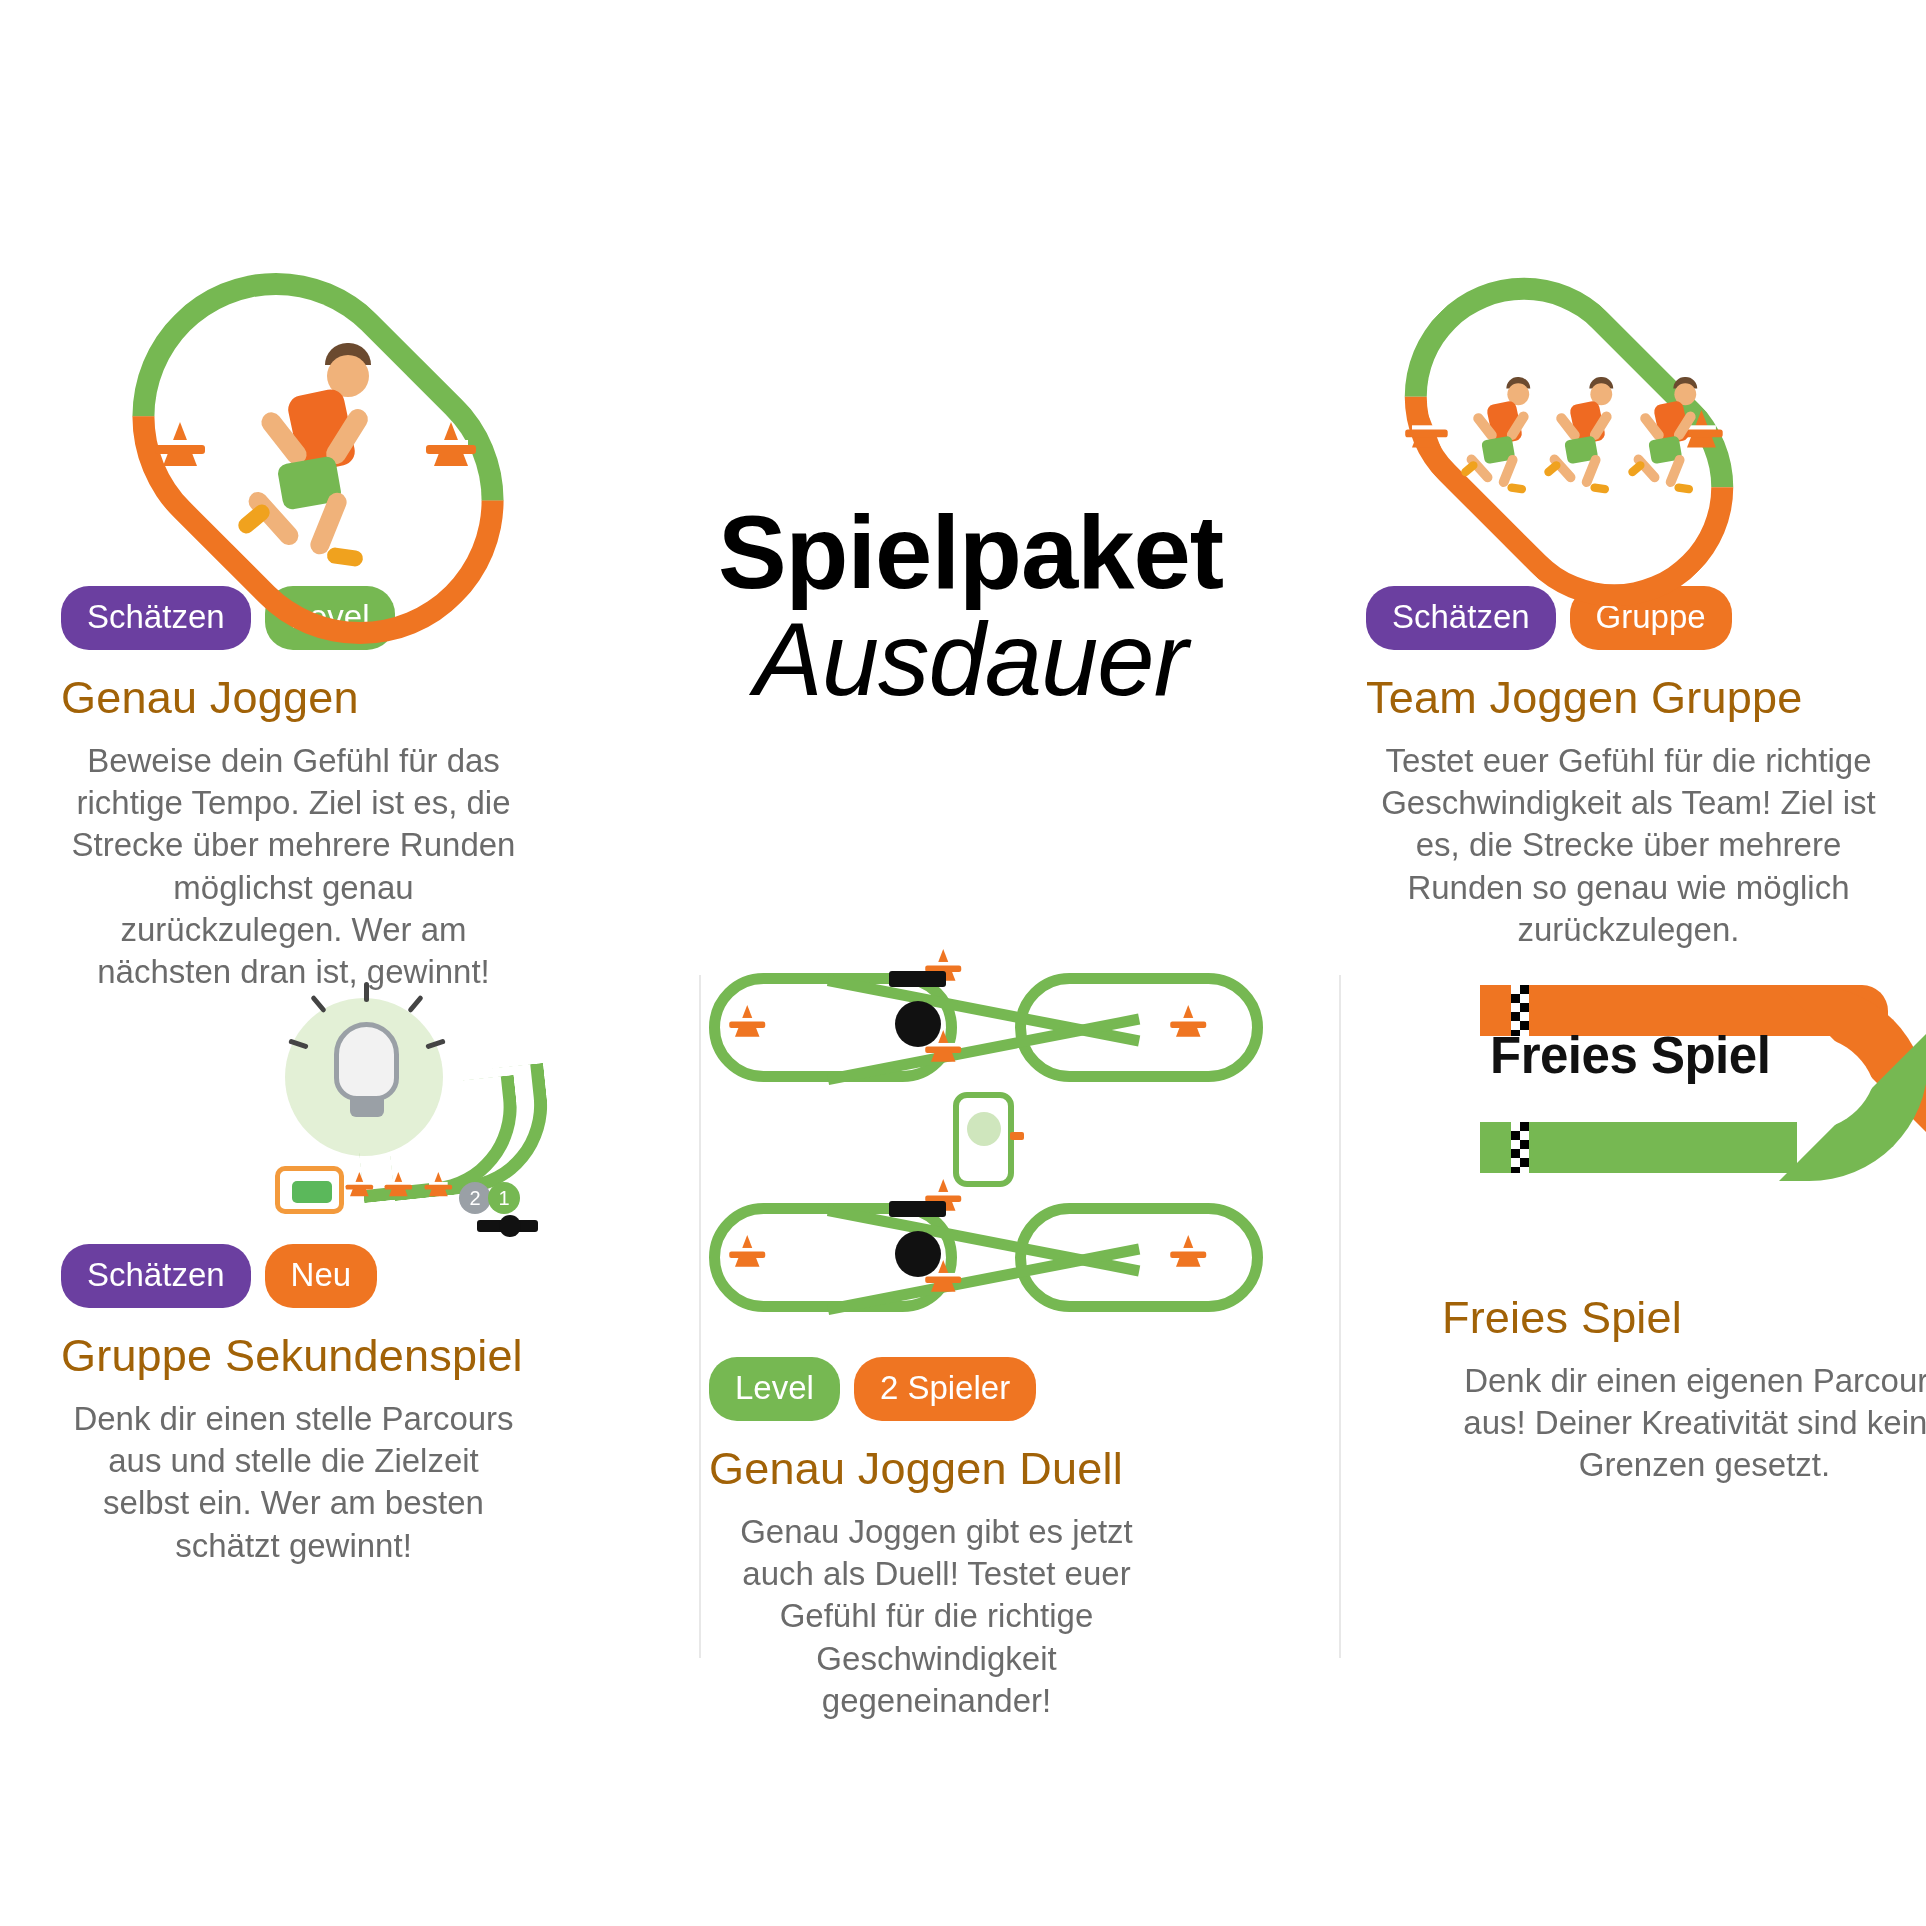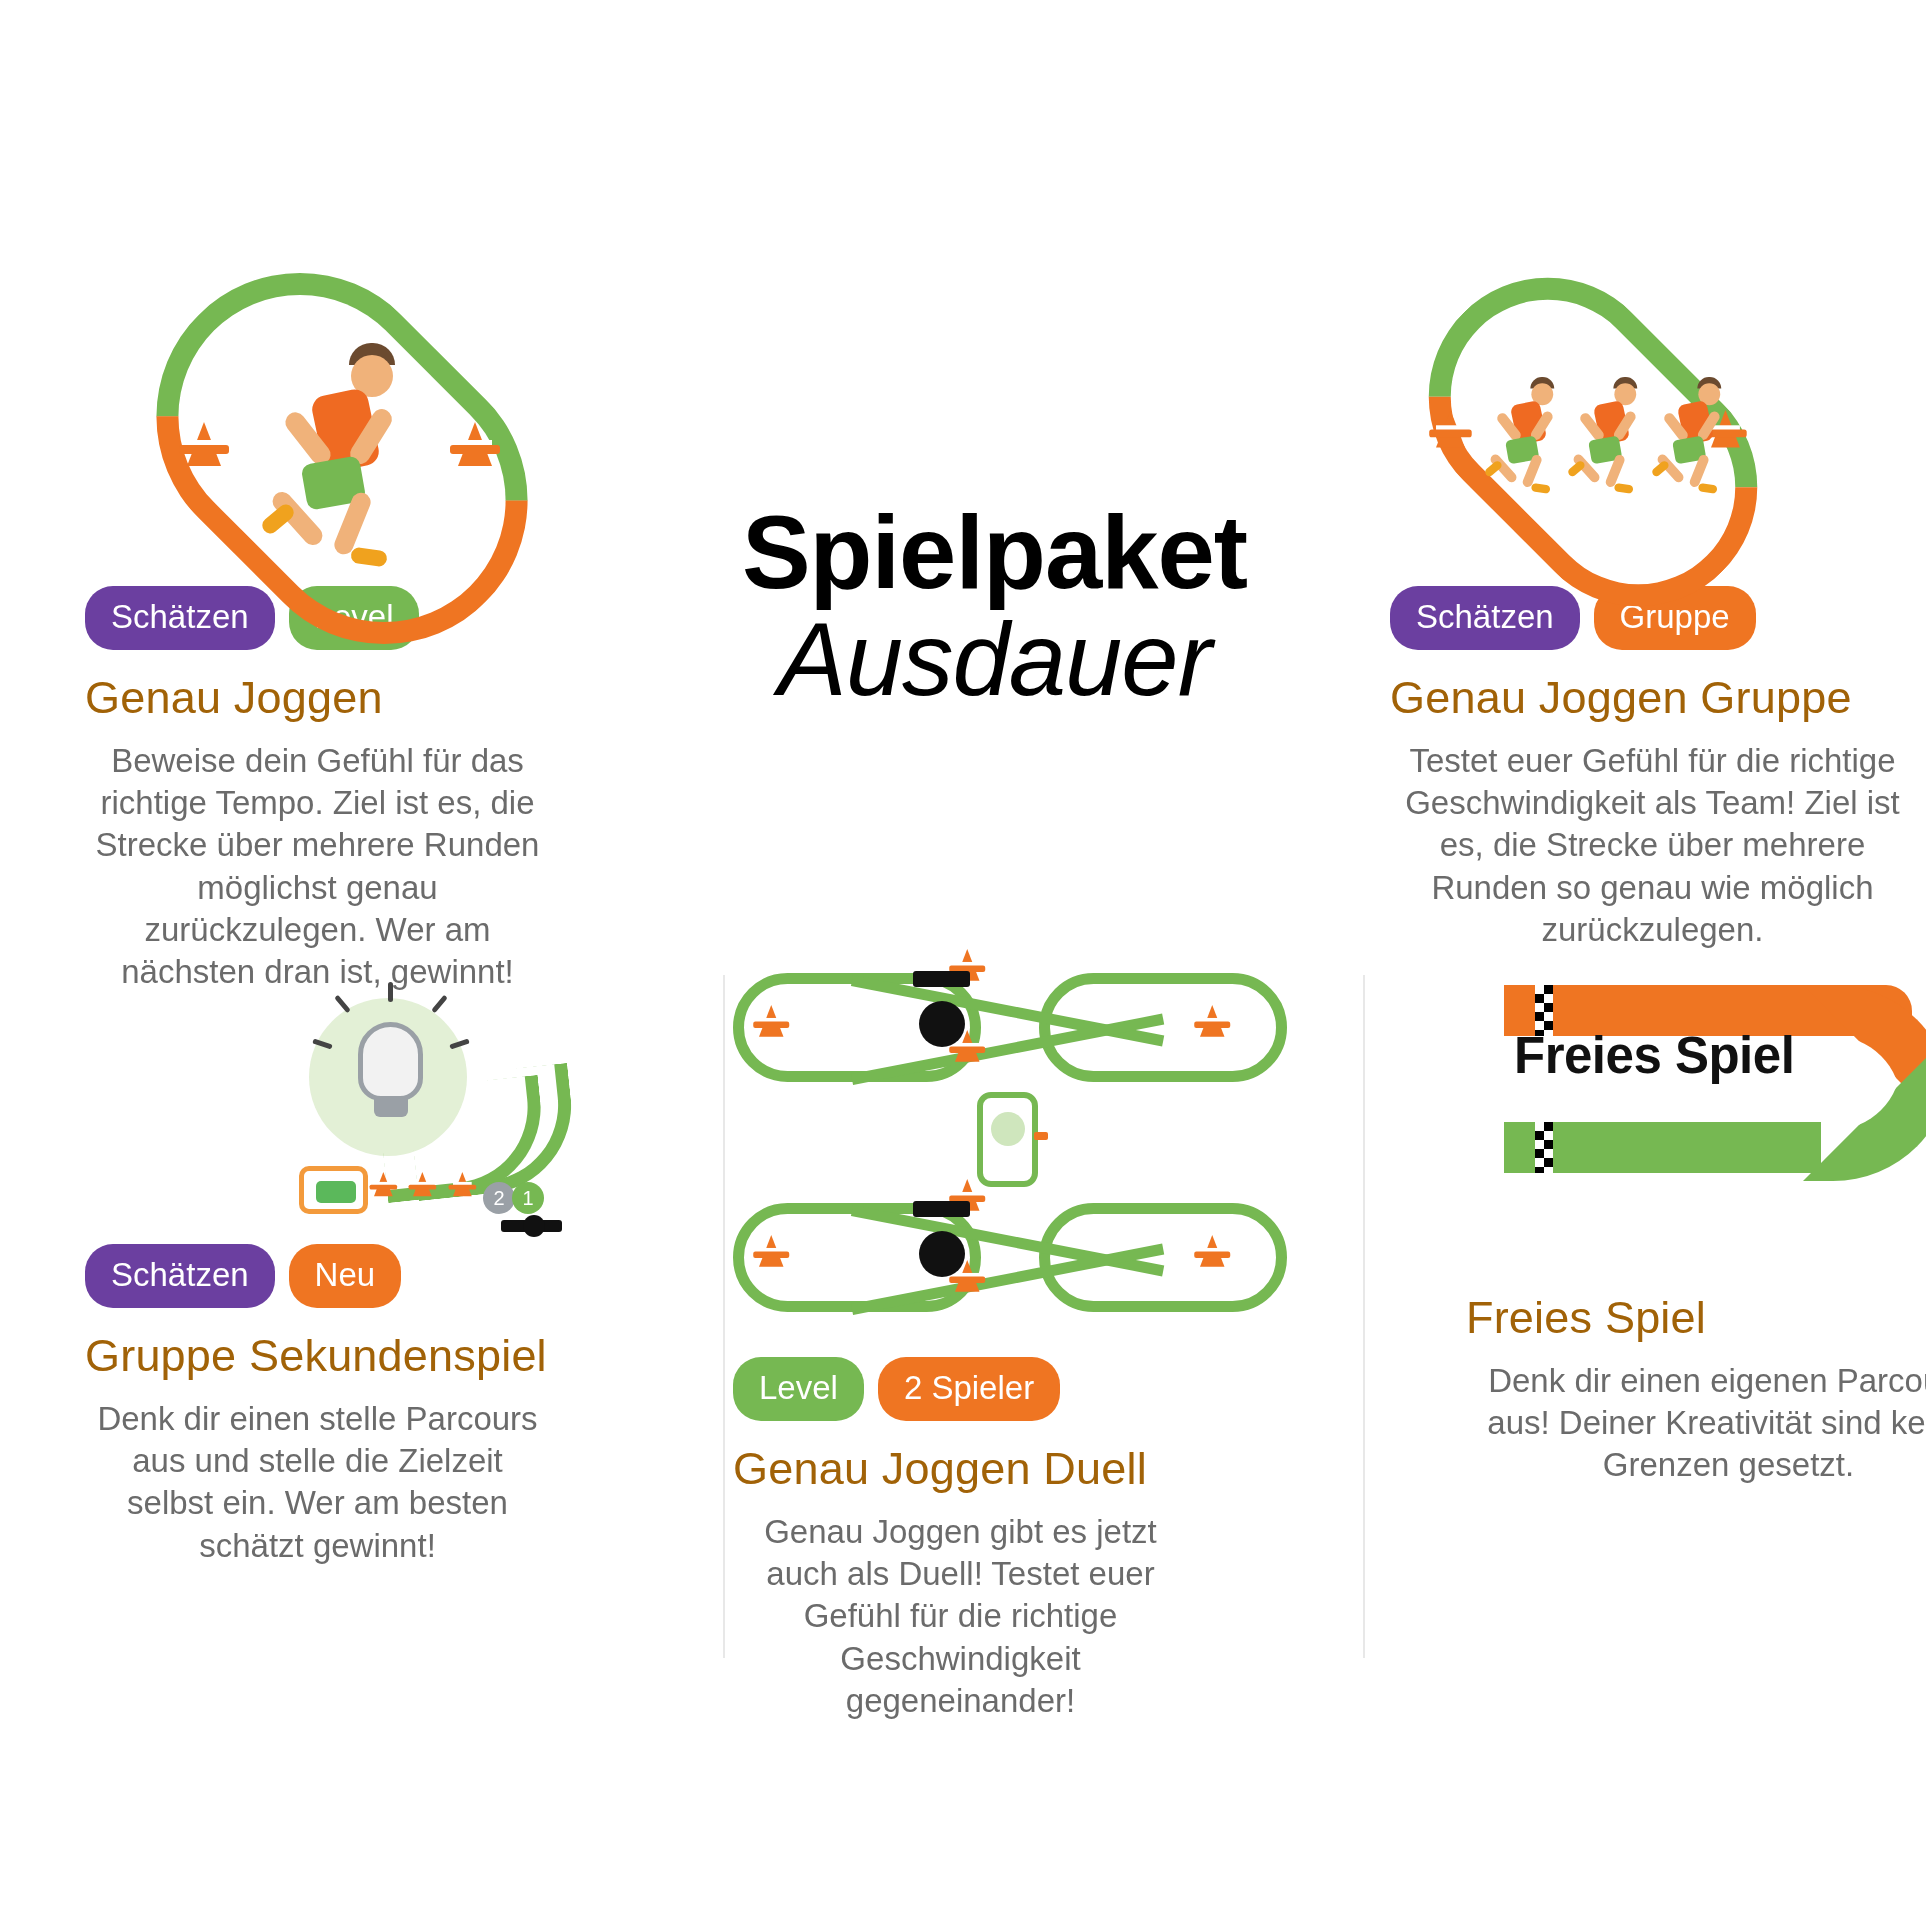--- a/index.html
+++ b/index.html
@@ -5,21 +5,21 @@
 <style>
   html,body{margin:0;padding:0;}
   body{
     width:1927px;height:1927px;
     background:#ffffff;
     font-family:"Liberation Sans", sans-serif;
     color:#333;
     overflow:hidden;
     position:relative;
   }
-  .stage{position:relative;width:1536px;height:1927px;margin-left:24px;}
+  .stage{position:relative;width:1536px;height:1927px;}
 
   
   .card{position:absolute;box-sizing:border-box;}
   .card .art{position:relative;}
   .tags{display:flex;gap:14px;align-items:center;margin-top:6px;}
   .tag{
     border-radius:28px;
     color:#fff;
     font-size:33px;
     line-height:1;
@@ -252,21 +252,21 @@
           <div class="shoe" style="left:93px;top:212px;transform:rotate(8deg);"></div>
           <div class="shoe" style="left:2px;top:174px;transform:rotate(-40deg);"></div>
         </div>
       </div>
     </div>
 
     <div class="tags">
       <span class="tag purple">Schätzen</span>
       <span class="tag orange">Gruppe</span>
     </div>
-    <h3>Genau Joggen Gruppe</h3>
+    <h3>Team Joggen Gruppe</h3>
     <p>Testet euer Gefühl für die richtige Geschwindigkeit als Team! Ziel ist es, die Strecke über mehrere Runden so genau wie möglich zurückzulegen.</p>
   </div>
 
   <div class="card" style="left:61px;top:990px;width:465px;">
     <div class="art" style="height:248px;">
       <div class="bulb-wrap" style="position:absolute;left:178px;top:8px;">
         <div class="bulb-circle"></div>
         <div class="ray" style="left:125px;top:-16px;"></div>
         <div class="ray" style="left:77px;top:-4px;transform:rotate(-40deg);"></div>
         <div class="ray" style="left:174px;top:-4px;transform:rotate(40deg);"></div>

